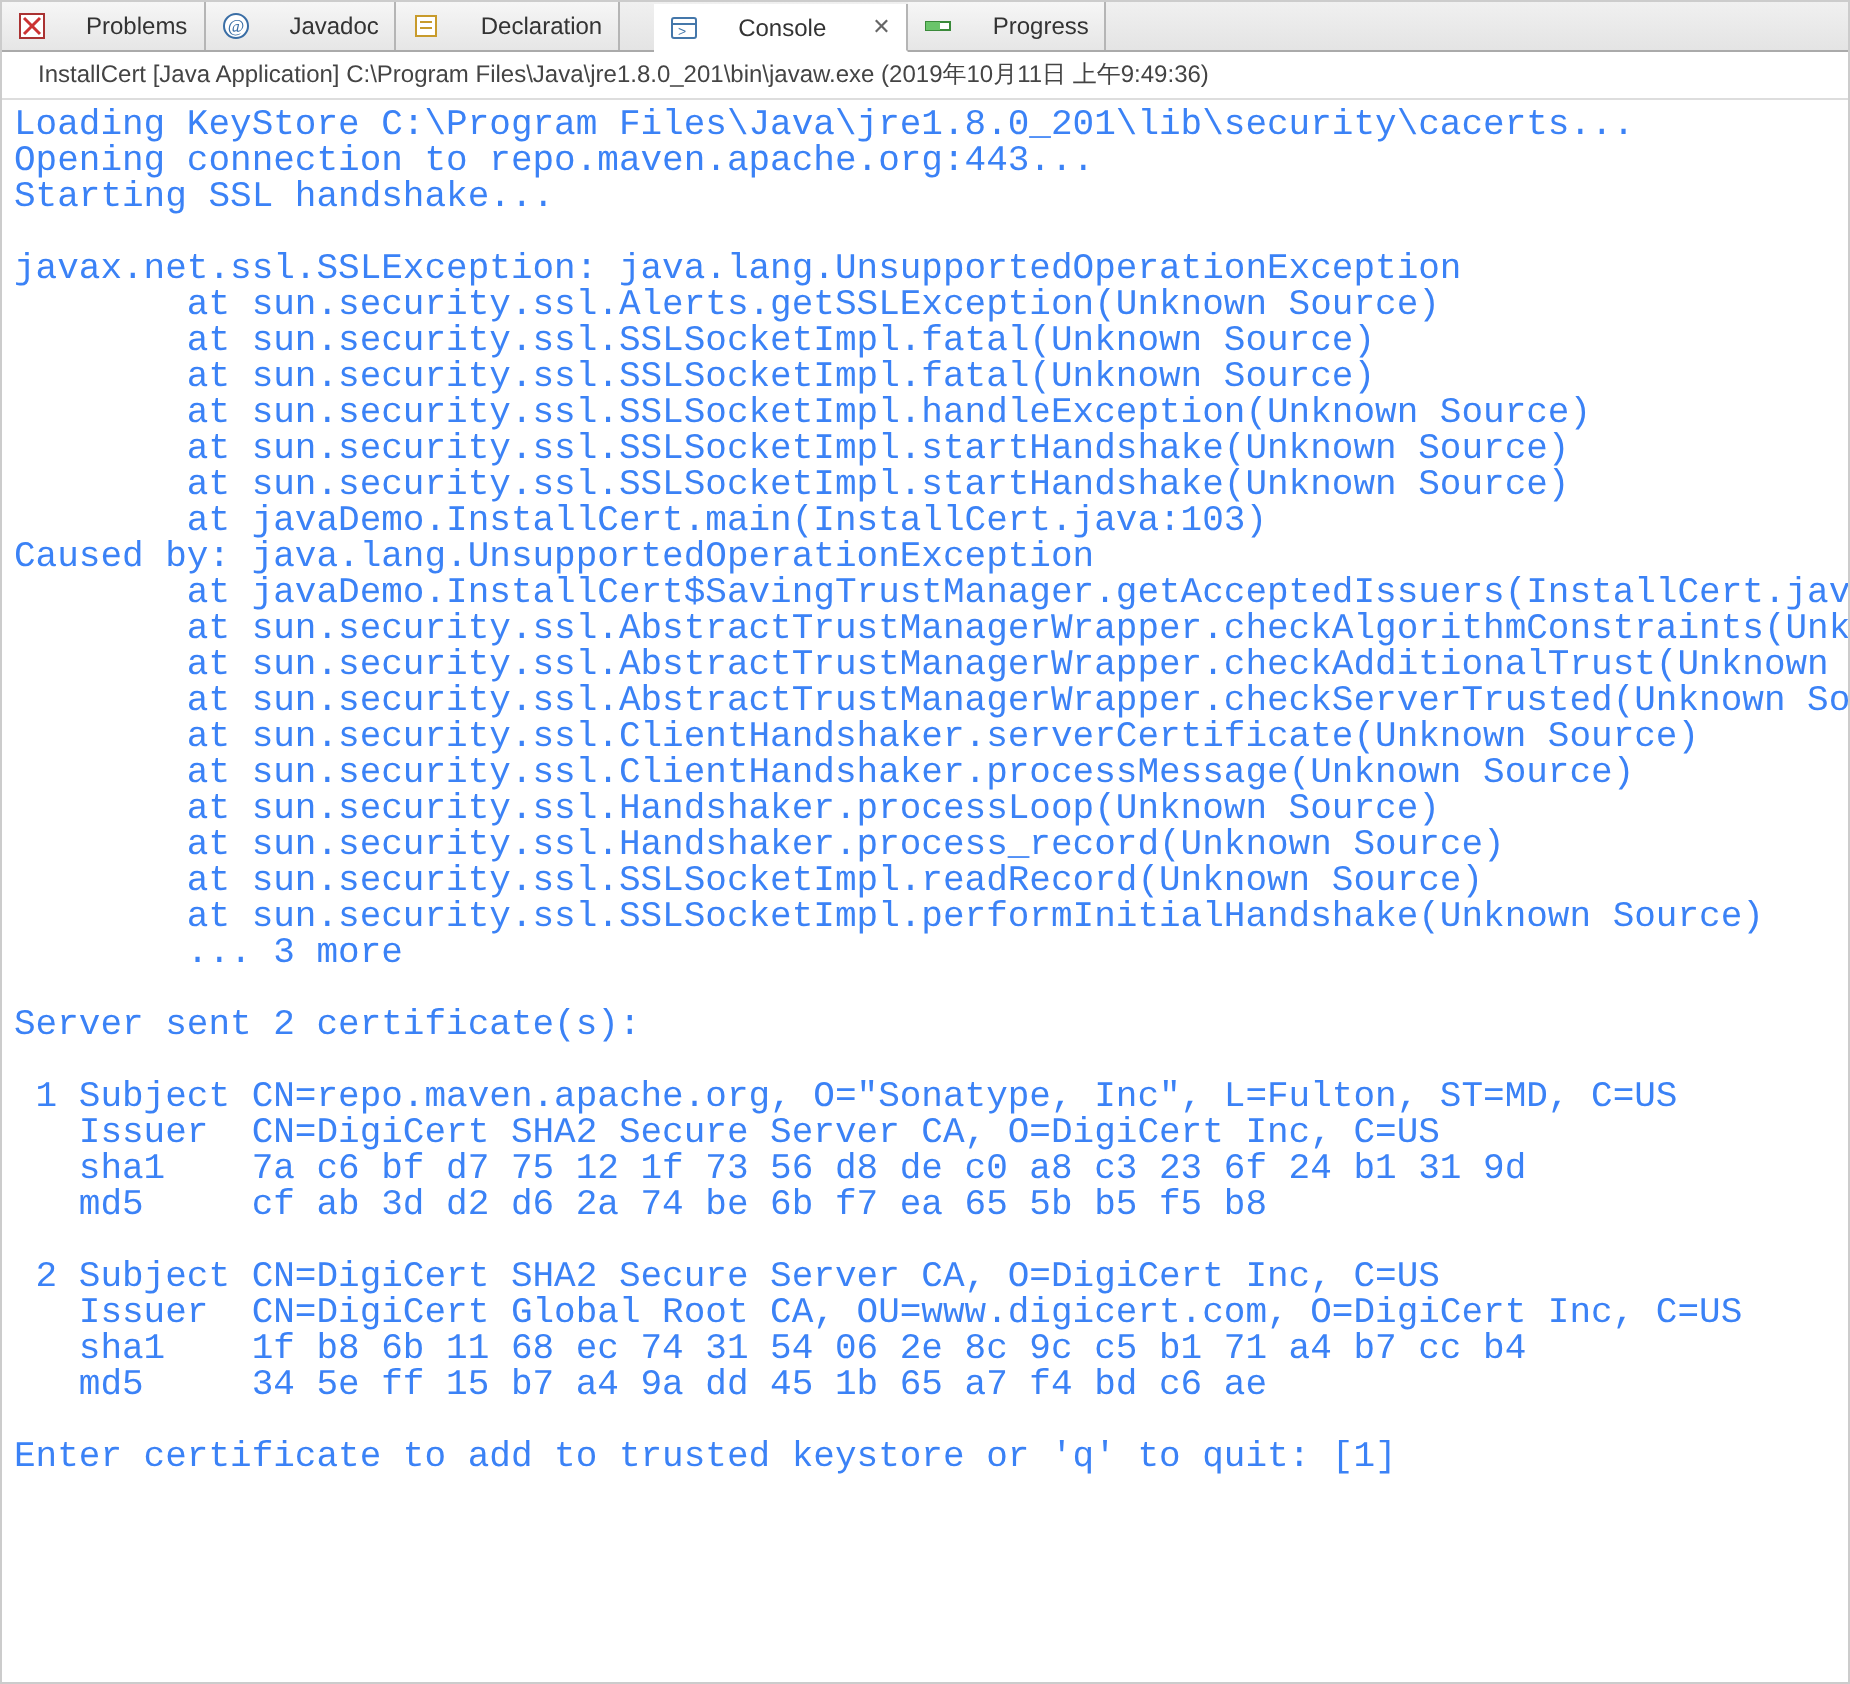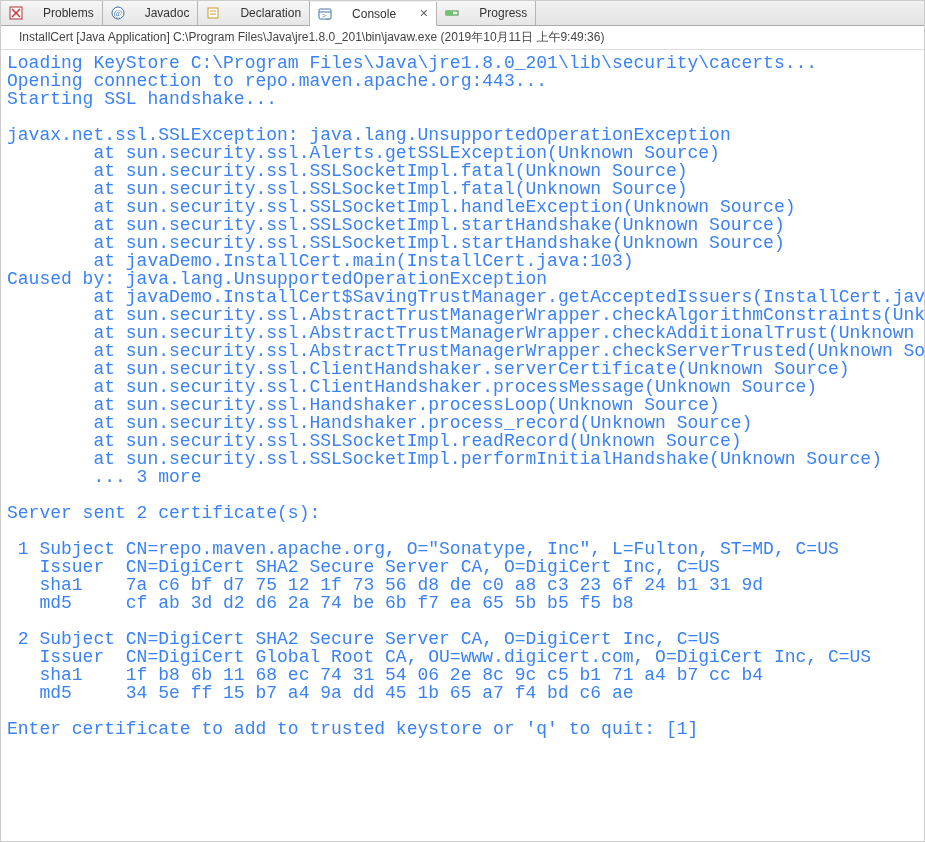--- a/index.html
+++ b/index.html
@@ -28,20 +28,21 @@
       cursor: pointer;
       color: #333;
       background: linear-gradient(#f6f6f6, #e6e6e6);
       font-size: 12px;
     }
     .tab.active {
       background: #ffffff;
       border-bottom: 1px solid #ffffff;
       position: relative;
       top: 1px;
+      margin-left: 17px;
     }
     .tab .icon {
       width: 14px;
       height: 14px;
       display: inline-flex;
       align-items: center;
       justify-content: center;
     }
     .tab .close {
       font-size: 11px;

